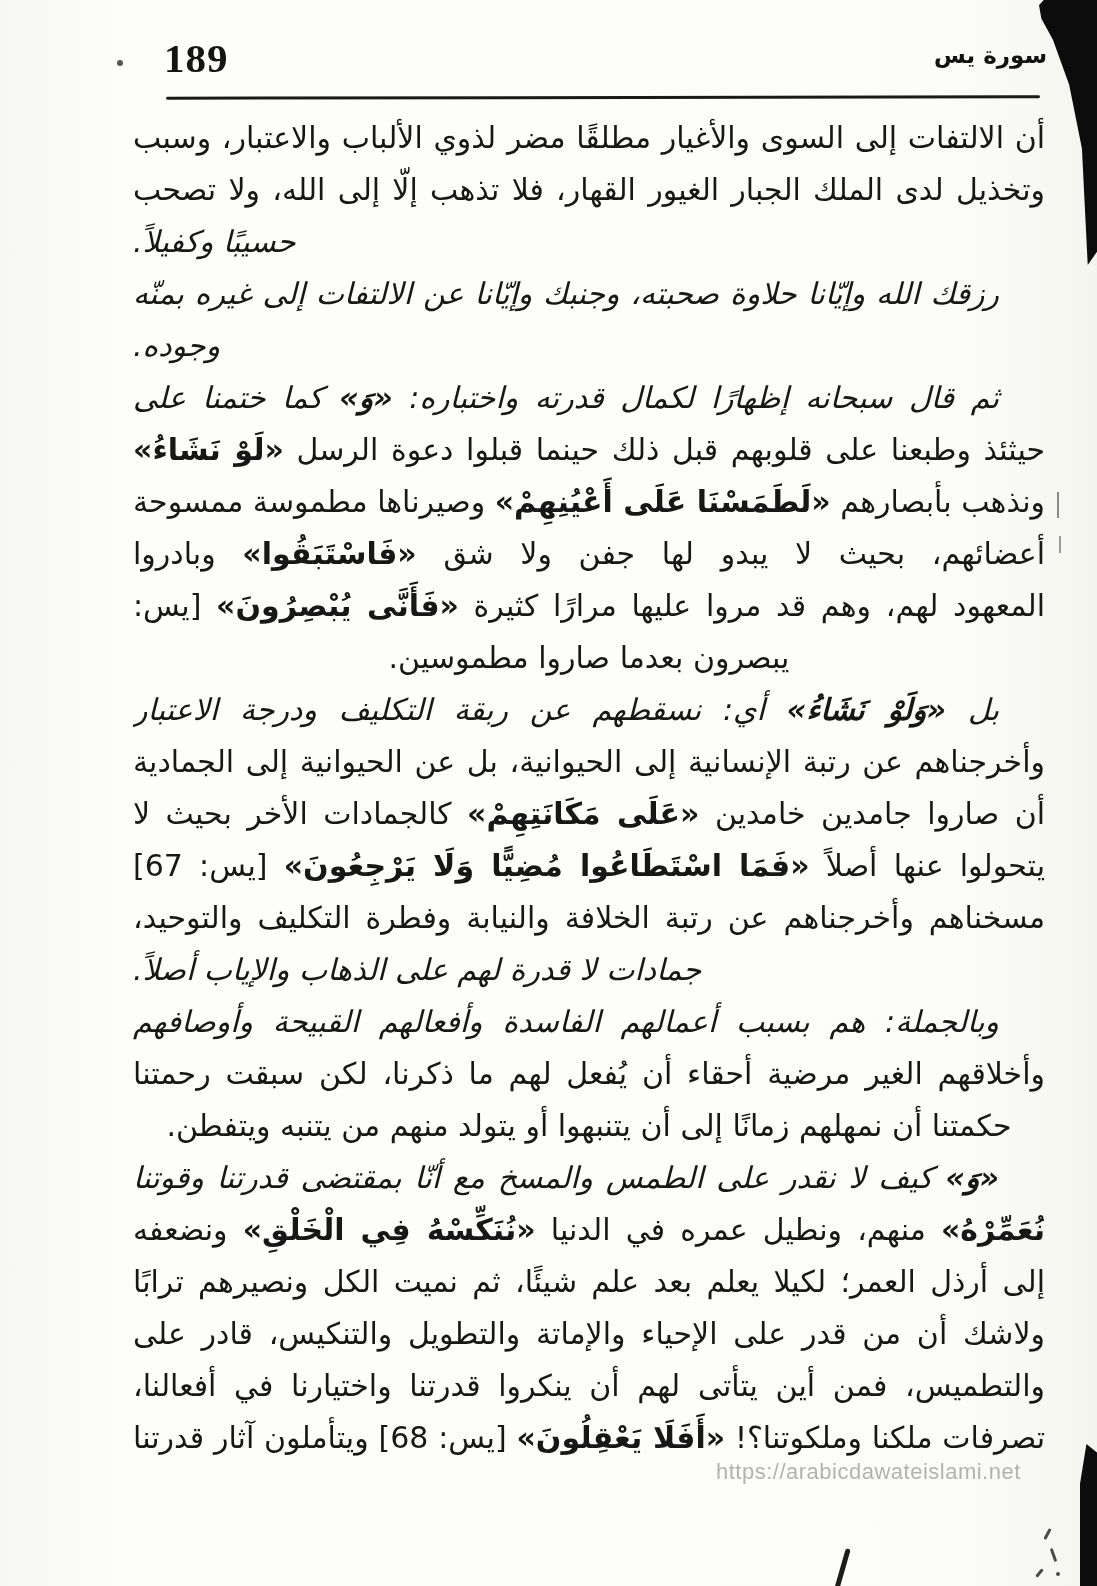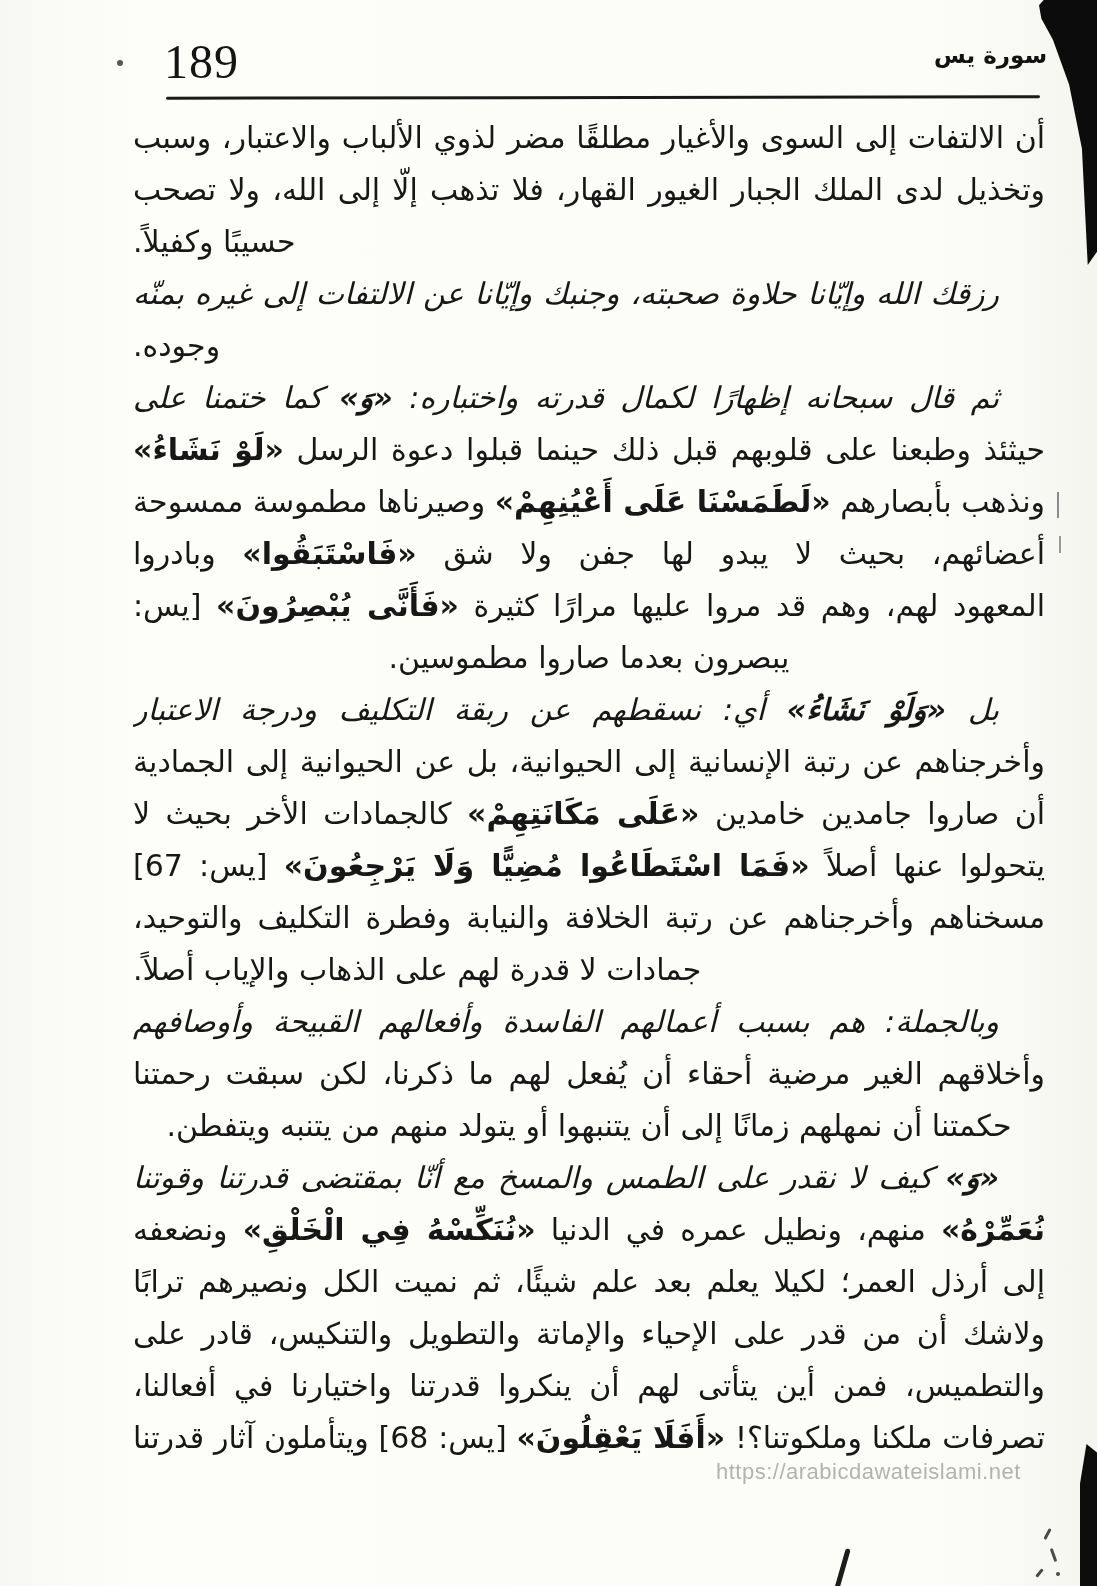--- a/index.html
+++ b/index.html
@@ -9,21 +9,21 @@
     width: 1097px;
     height: 1586px;
     overflow: hidden;
     background: linear-gradient(90deg, #f7f7f3 0%, #fdfdfa 12%, #fcfcf9 86%, #f5f5f0 100%);
     font-family: "DejaVu Sans", sans-serif;
   }
   
   .page-number {
     position: absolute; left: 164px; top: 34px;
     font-family: "Liberation Serif", serif;
-    font-weight: 400; font-size: 48px; color: #141414;
+    font-weight: 700; font-size: 41px; color: #141414;
     letter-spacing: 1px;
   }
   .ink-dot {
     position: absolute; left: 117px; top: 60px;
     width: 6px; height: 6px; border-radius: 50%; background: #555;
   }
   .surah-title {
     position: absolute; right: 50px; top: 42px;
     font-size: 23px; font-weight: 700; color: #121212;
     direction: rtl;
@@ -38,21 +38,21 @@
     position: absolute; left: 133px; right: 52px; top: 112px;
     direction: rtl; color: #171717;
   }
   .line {
     height: 52px; line-height: 52px;
     font-size: 30px;
     overflow: hidden;
     text-align: justify;
     text-align-last: justify;
   }
-  .line.left   { text-align: left;   text-align-last: left; }
+  .line.left   { text-align: left;   text-align-last: left; font-style: italic; }
   .line.center { text-align: left; text-align-last: center; }
   .line.indent { padding-right: 46px; font-style: italic; }
   .q { font-weight: 700; }
   
   .watermark {
     position: absolute; left: 716px; top: 1459px;
     font-family: "Liberation Sans", sans-serif;
     font-size: 22px; color: #b2b2b2; letter-spacing: 0.5px;
     direction: ltr;
   }

